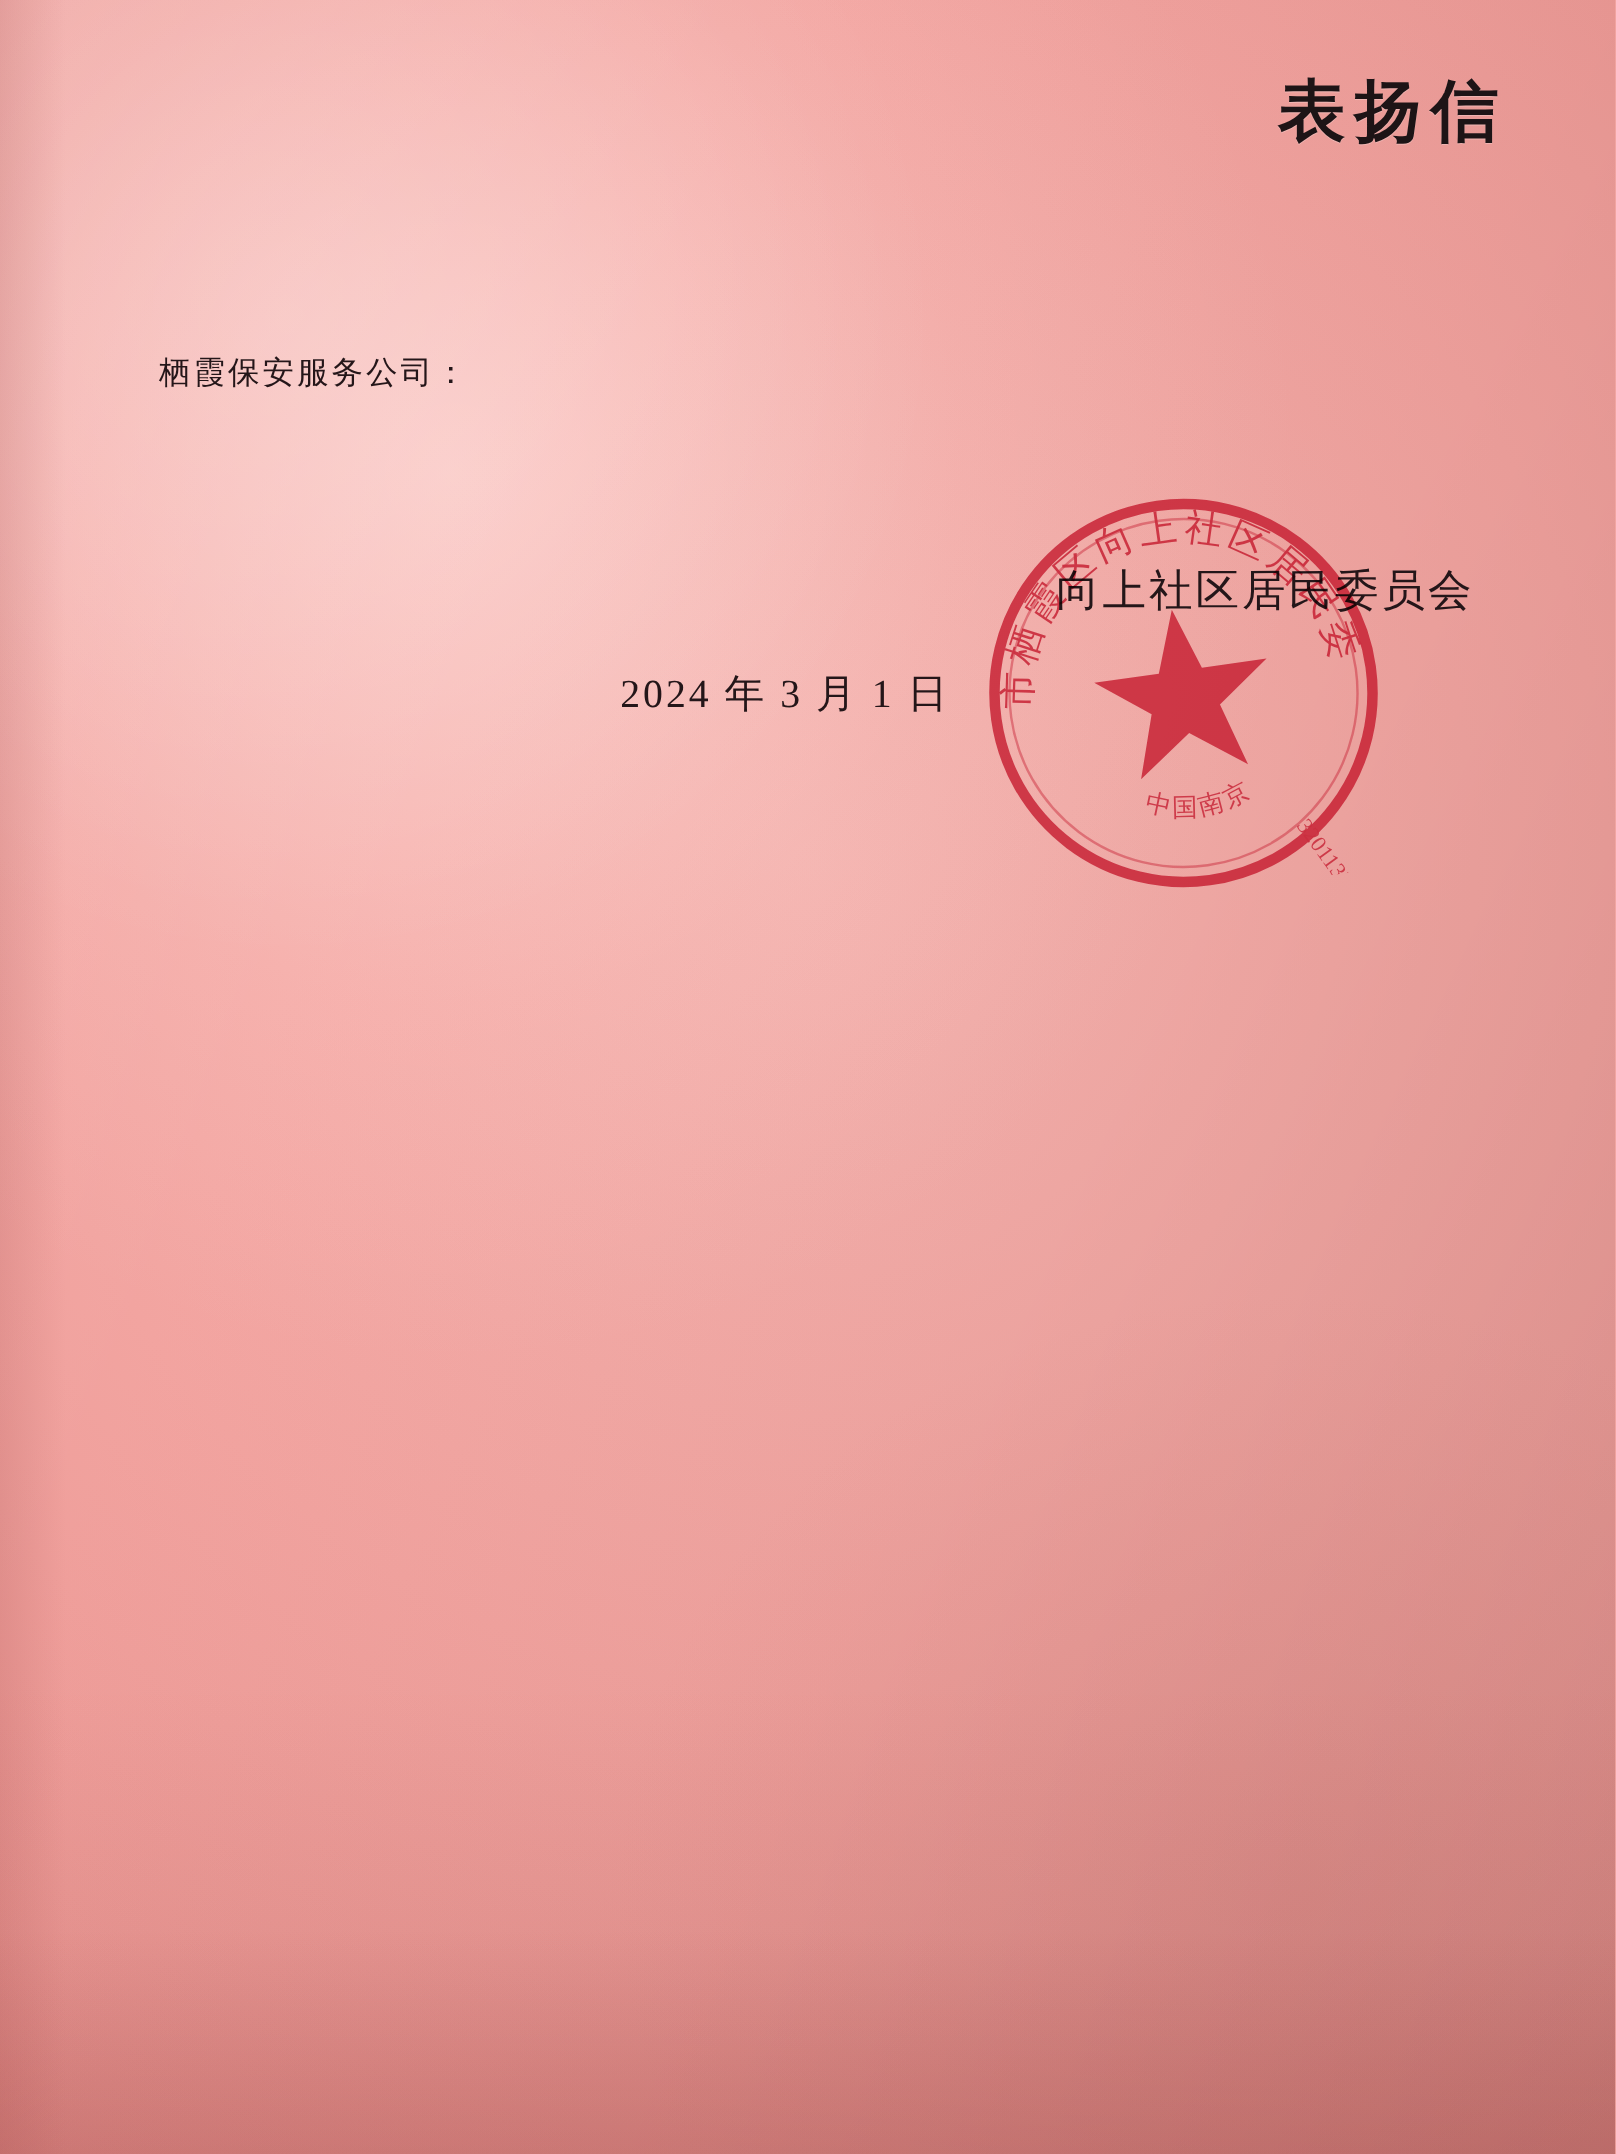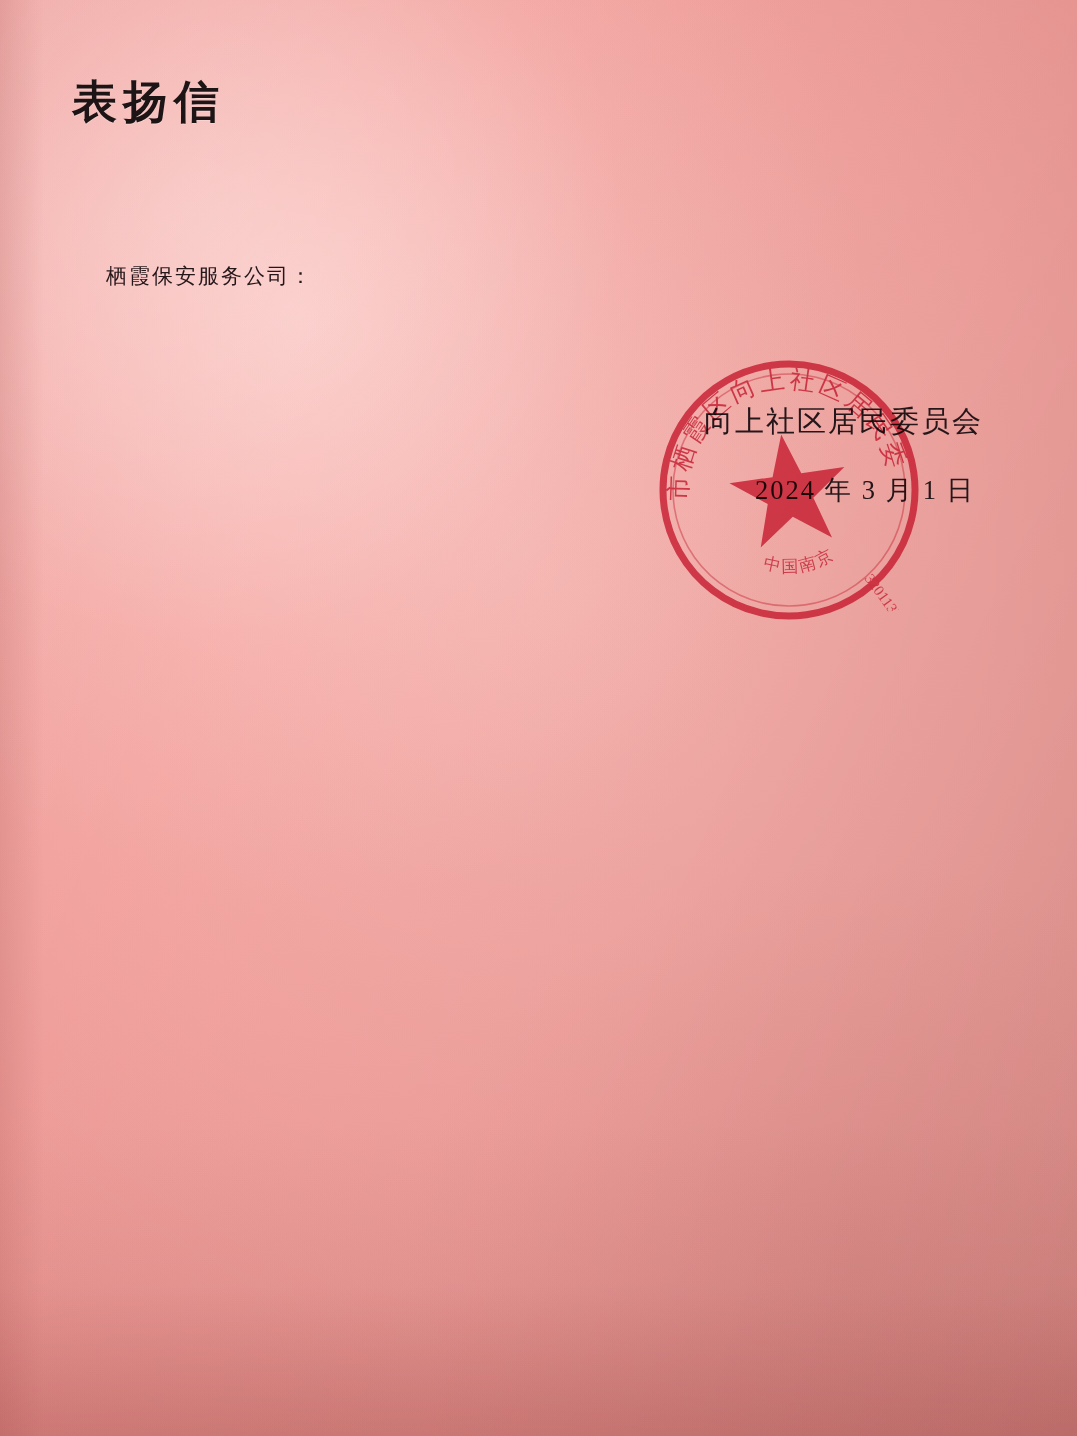--- a/index.html
+++ b/index.html
@@ -59,22 +59,22 @@
   }
 
   
   .content {
     position: relative;
     z-index: 3;
     padding: 0 72px;
   }
   .doc-title {
     margin: 0;
-    padding-top: 72px;
-    text-align: left;
+    padding-top: 44px;
+    text-align: right;
     font-family: "Liberation Serif", serif;
     font-weight: 700;
     font-size: 45px;
     letter-spacing: 6px;
     color: #1d1416;
     text-shadow: 0 1px 0 rgba(255,255,255,0.25);
   }
 
   .salutation {
     margin: 130px 0 0 34px;
@@ -109,20 +109,21 @@
     font-size: 29px;
     letter-spacing: 2px;
     color: #241619;
   }
   .sign-date {
     margin-top: 30px;
     margin-right: 8px;
     font-size: 26.5px;
     letter-spacing: 2px;
     color: #241619;
+    text-align: center;
   }
 
   
   .stamp {
     position: absolute;
     right: 82px;
     top: -46px;
     width: 268px;
     height: 268px;
     z-index: 5;

